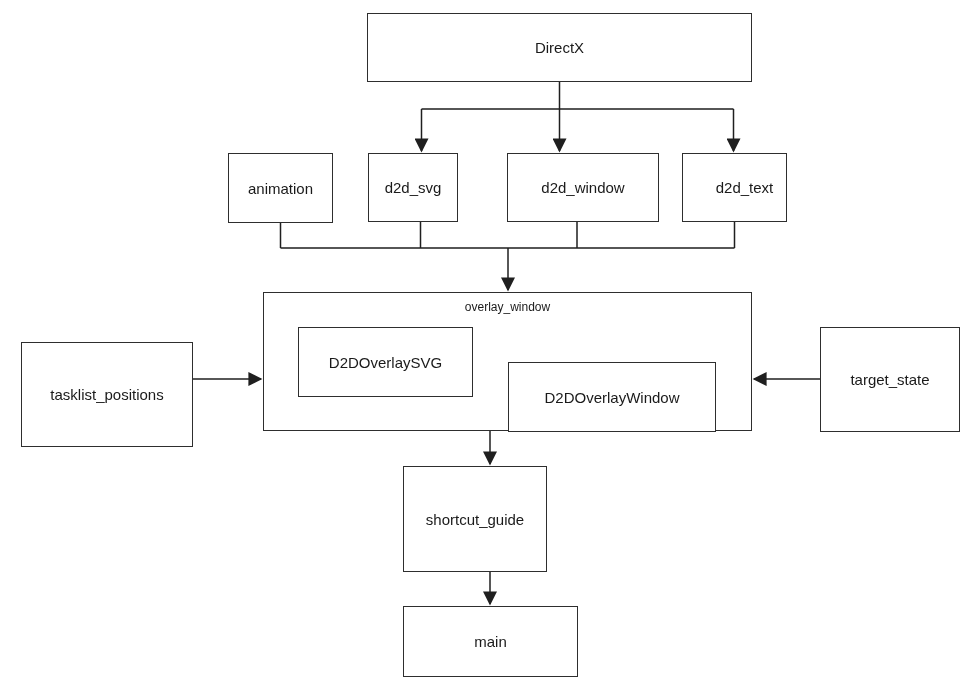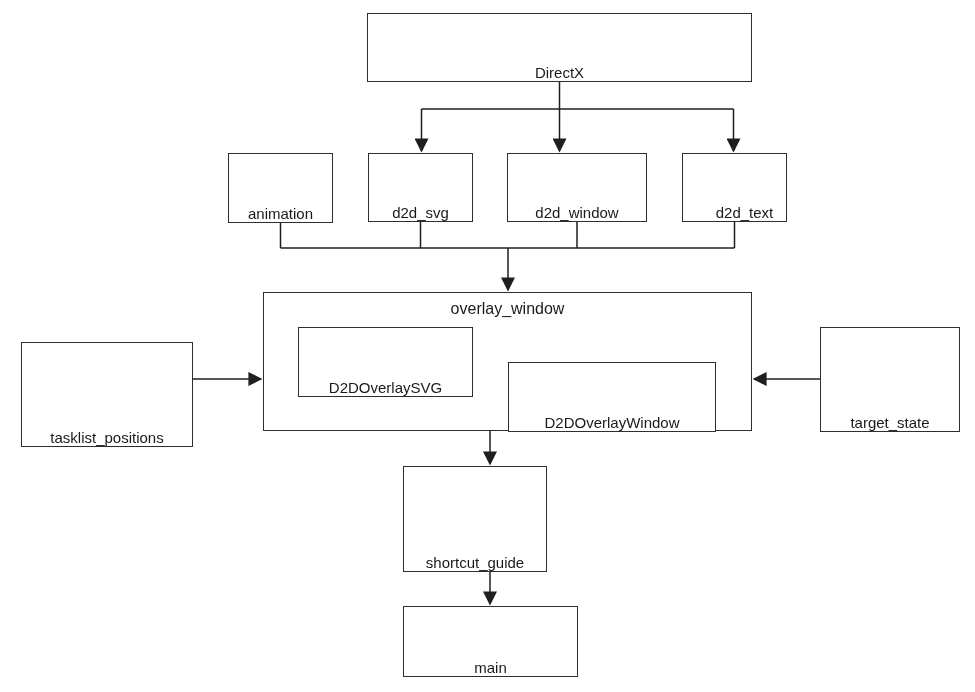--- a/index.html
+++ b/index.html
@@ -21,44 +21,44 @@
     top: 0;
     width: 975px;
     height: 692px;
   }
   .node {
     position: absolute;
     box-sizing: border-box;
     border: 1.5px solid #2e2e2e;
     background: #ffffff;
     display: flex;
-    align-items: flex-end;
+    align-items: center;
     justify-content: center;
     font-size: 15px;
     color: #1a1a1a;
     white-space: nowrap;
   }
   .node.container {
     display: block;
     background: transparent;
   }
   .container-label {
     position: absolute;
     left: 0;
     right: 0;
     top: 7px;
     text-align: center;
-    font-size: 16px;
+    font-size: 12px;
     color: #1a1a1a;
   }
   
   #n-directx            { left: 367px; top: 13px;  width: 385px; height: 69px; }
   #n-animation          { left: 228px; top: 153px; width: 105px; height: 70px; }
-  #n-d2d-svg            { left: 368px; top: 153px; width: 105px; height: 69px; }
-  #n-d2d-window         { left: 507px; top: 153px; width: 140px; height: 69px; }
+  #n-d2d-svg            { left: 368px; top: 153px; width: 90px; height: 69px; }
+  #n-d2d-window         { left: 507px; top: 153px; width: 152px; height: 69px; }
   #n-d2d-text           { left: 682px; top: 153px; width: 105px; height: 69px; padding-left: 20px; }
   #n-overlay-window     { left: 263px; top: 292px; width: 489px; height: 139px; }
   #n-d2d-overlay-svg    { left: 298px; top: 327px; width: 175px; height: 70px; }
   #n-d2d-overlay-window { left: 508px; top: 327px; width: 208px; height: 70px; margin-top: 35px; }
   #n-tasklist-positions { left: 21px;  top: 342px; width: 172px; height: 105px; }
   #n-target-state       { left: 820px; top: 327px; width: 140px; height: 105px; }
   #n-shortcut-guide     { left: 403px; top: 466px; width: 144px; height: 106px; }
   #n-main               { left: 403px; top: 606px; width: 175px; height: 71px; }
 </style>
 </head>

